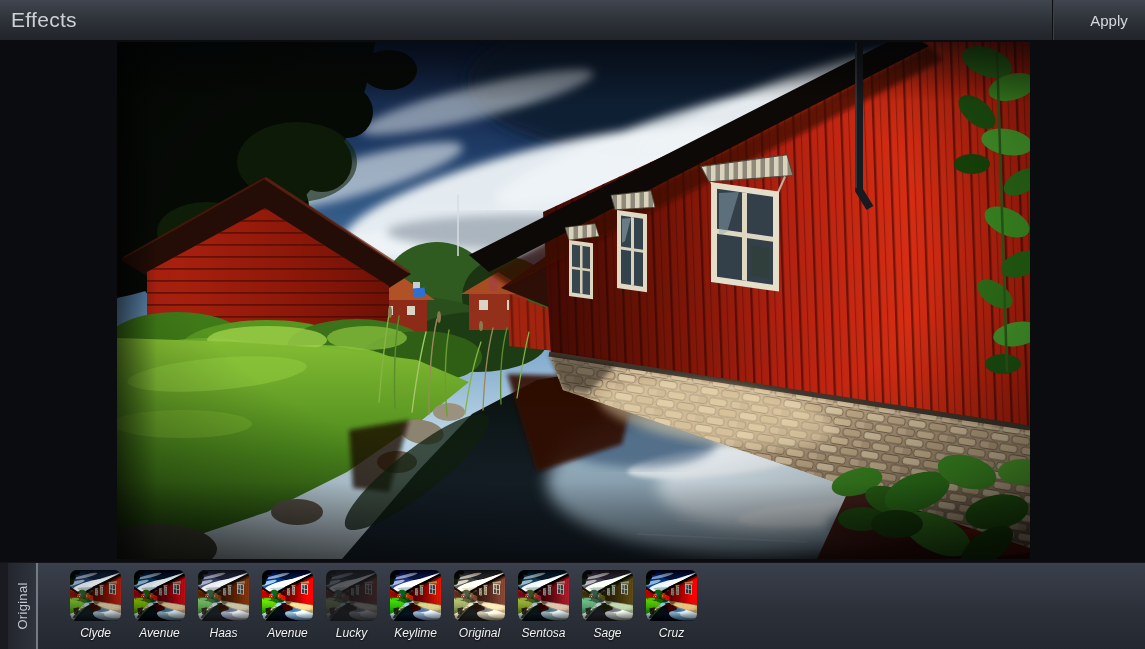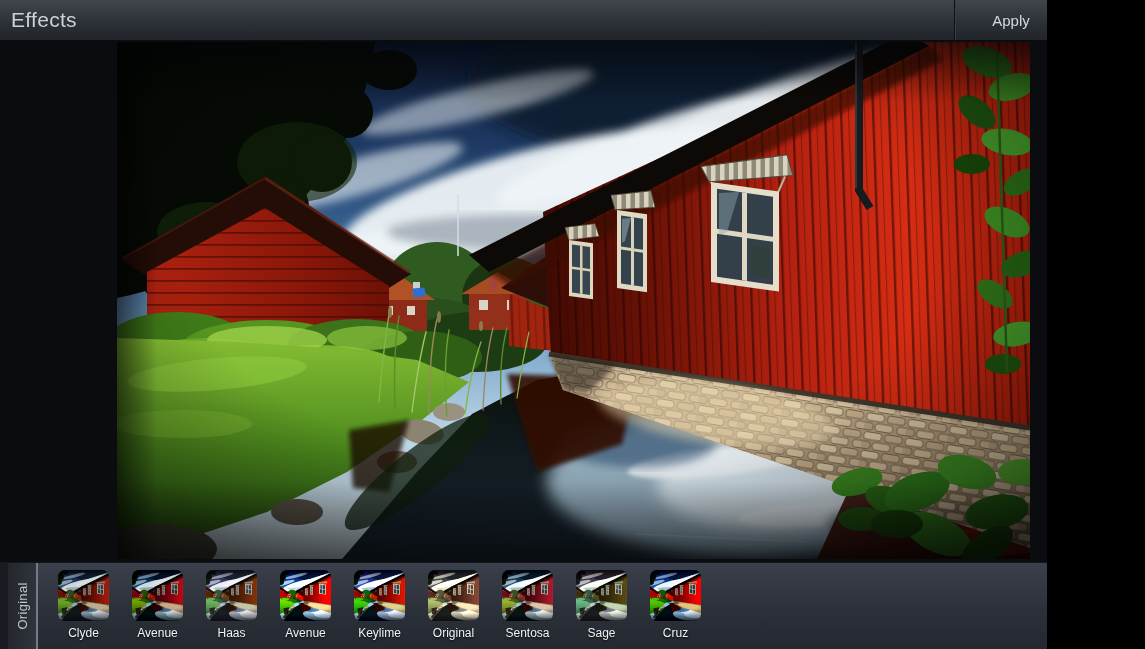--- a/index.html
+++ b/index.html
@@ -1,16 +1,16 @@
 <!DOCTYPE html>
 <html><head>
 <meta charset="utf-8">
 <style>
   html,body{margin:0;padding:0;background:#000;}
-  .app{position:relative;width:1047px;height:649px;overflow:hidden;
+  .app{position:relative;width:1145px;height:649px;overflow:hidden;
        font-family:"Liberation Sans",sans-serif;background:#0b0c0f;}
 
   
   .actionbar{position:absolute;left:0;top:0;right:0;height:40px;
     background:linear-gradient(180deg,#41464e 0%,#2e3239 50%,#212429 100%);
     border-bottom:1px solid #0c0e11;display:flex;align-items:center;}
   .ab-title{margin-left:11px;font-size:21px;font-weight:400;letter-spacing:.3px;color:#cdd0d4;}
   .ab-spacer{flex:1;}
   .apply-btn{width:72px;height:100%;display:flex;align-items:center;justify-content:center;
     font-size:15px;color:#d6d8db;border-left:1px solid #0e1013;
@@ -26,21 +26,21 @@
     background:linear-gradient(180deg,#3a404c 0%,#2c3039 55%,#242830 100%);
     border-top:1px solid #14161b;}
   .left-rail{position:absolute;left:0;top:0;bottom:0;width:8px;background:#191b20;}
   .original-tab{position:absolute;left:8px;top:0;bottom:0;width:28px;
     background:linear-gradient(90deg,#23262d,#2f343d);
     border-right:2px solid #767b83;cursor:pointer;}
   .original-label{position:absolute;left:50%;top:50%;
     transform:translate(-50%,-50%) rotate(-90deg);white-space:nowrap;
     font-size:13px;color:#c3c6cb;letter-spacing:.3px;}
   .strip{position:absolute;left:38px;right:0;top:0;bottom:0;
-    display:flex;align-items:flex-start;padding:7px 0 0 20px;gap:23px;overflow:hidden;}
+    display:flex;align-items:flex-start;padding:7px 0 0 32px;gap:13px;overflow:hidden;font-style:italic;}
   .thumb-item{flex:0 0 51px;width:51px;display:flex;flex-direction:column;align-items:center;cursor:pointer;}
   .thumb-frame{width:51px;height:51px;border-radius:7px;overflow:hidden;background:#14161a;}
   .thumb-svg{width:100%;height:100%;display:block;}
   .thumb-label{margin-top:5px;font-size:12px;color:#f1f2f3;white-space:nowrap;
     text-shadow:0 1px 2px rgba(0,0,0,.85);}
 
   
   .f-clyde      .thumb-svg{filter:saturate(1.02) brightness(.9) contrast(1.02);}
   .f-avenue     .thumb-svg{filter:saturate(1.2) brightness(.88) contrast(1.12) hue-rotate(-8deg);}
   .f-haas       .thumb-svg{filter:saturate(.7) brightness(1.02) hue-rotate(18deg) contrast(.98);}
@@ -398,20 +398,28 @@
 
   <div class="thumb-item f-arizona">
     <div class="thumb-frame">
       <svg class="thumb-svg" viewBox="195 0 520 517" preserveAspectRatio="xMidYMid slice" aria-hidden="true">
         <use href="#scene" xlink:href="#scene"></use>
       </svg>
     </div>
     <div class="thumb-label">Avenue</div>
   </div>
 
+  <div class="thumb-item f-lucky">
+    <div class="thumb-frame">
+      <svg class="thumb-svg" viewBox="195 0 520 517" preserveAspectRatio="xMidYMid slice" aria-hidden="true">
+        <use href="#scene" xlink:href="#scene"></use>
+      </svg>
+    </div>
+    <div class="thumb-label">Lucky</div>
+  </div>
 
 
   <div class="thumb-item f-keylime">
     <div class="thumb-frame">
       <svg class="thumb-svg" viewBox="195 0 520 517" preserveAspectRatio="xMidYMid slice" aria-hidden="true">
         <use href="#scene" xlink:href="#scene"></use>
       </svg>
     </div>
     <div class="thumb-label">Keylime</div>
   </div>

